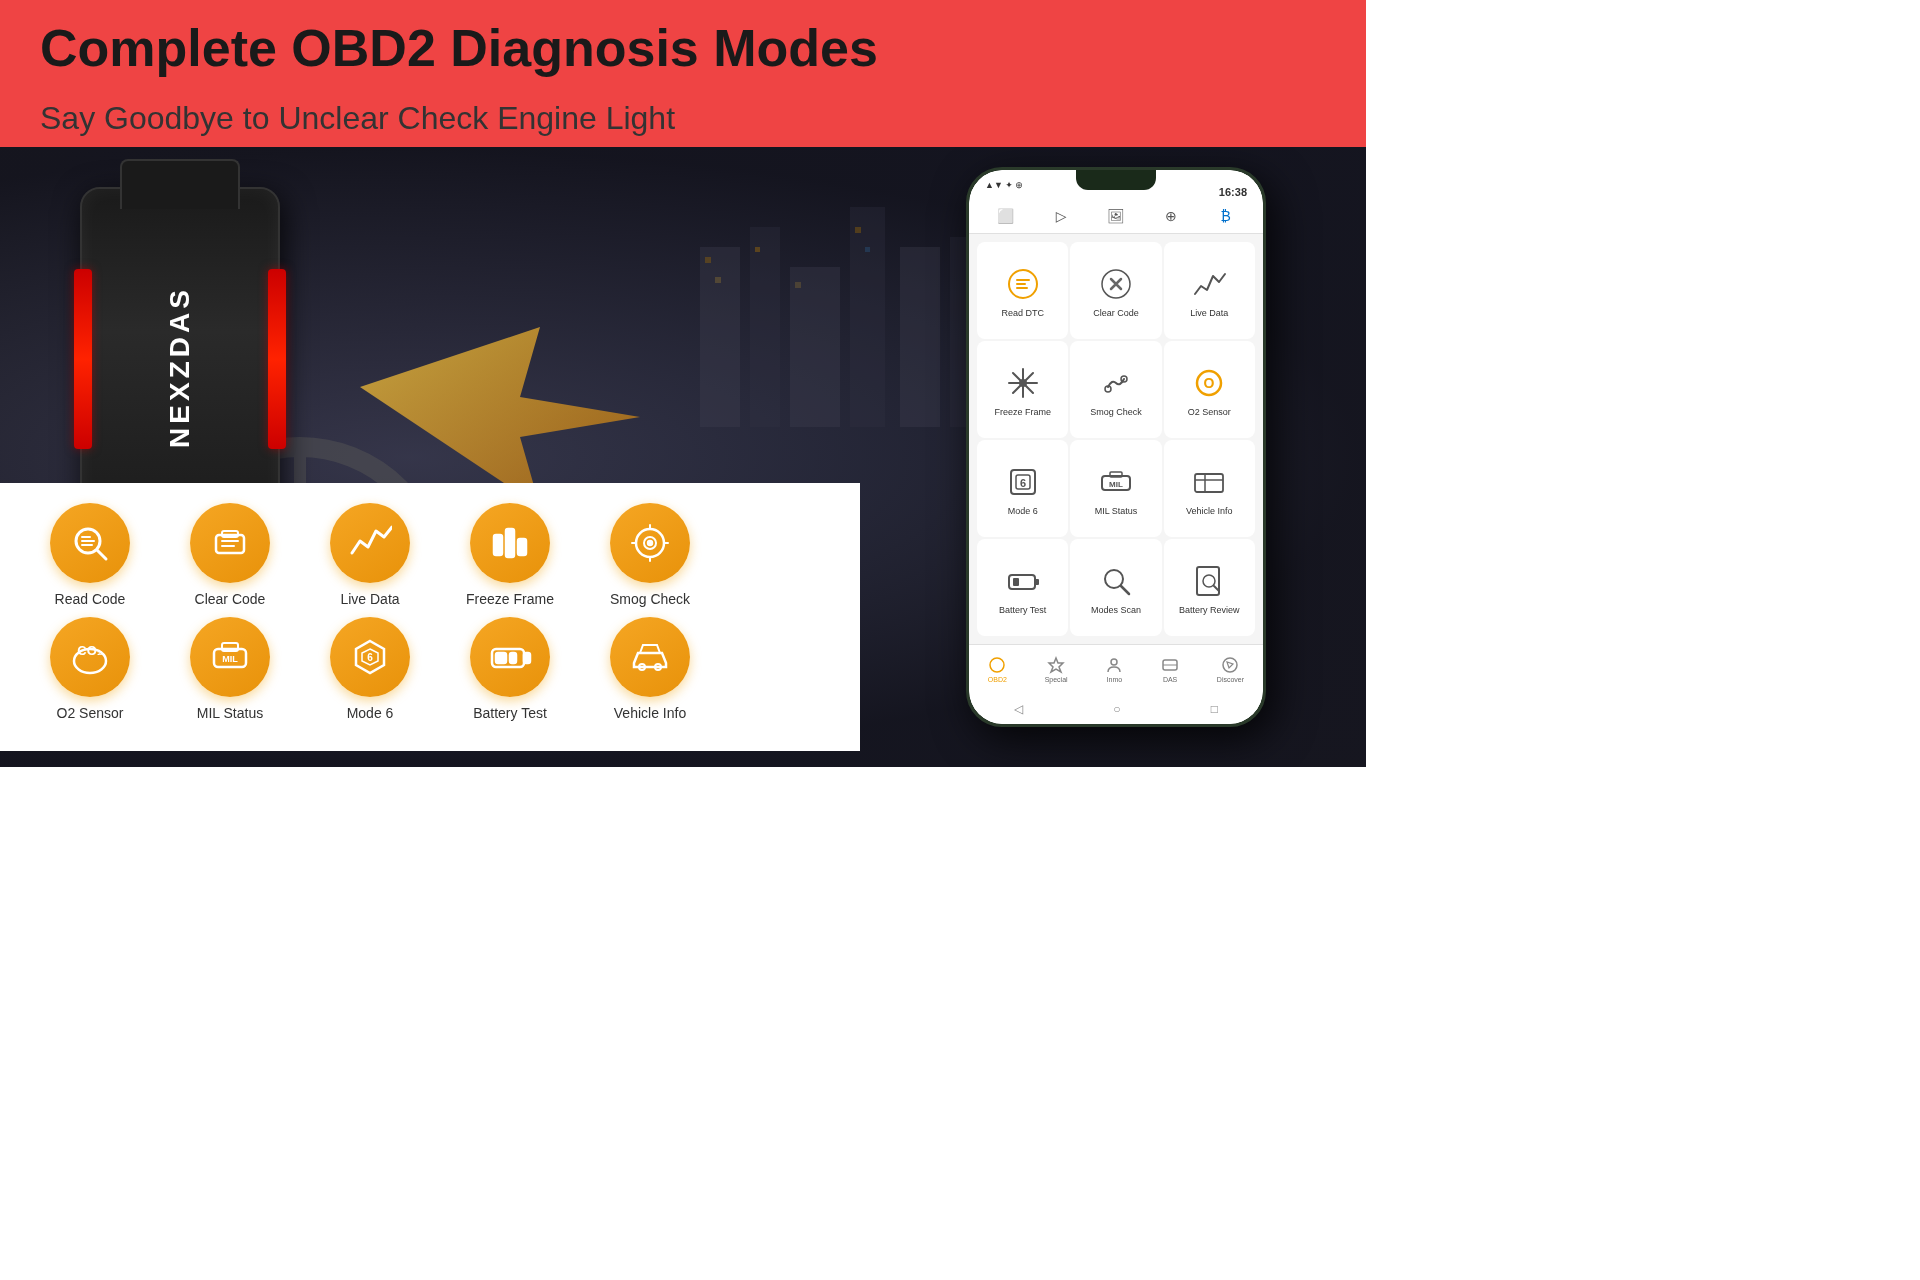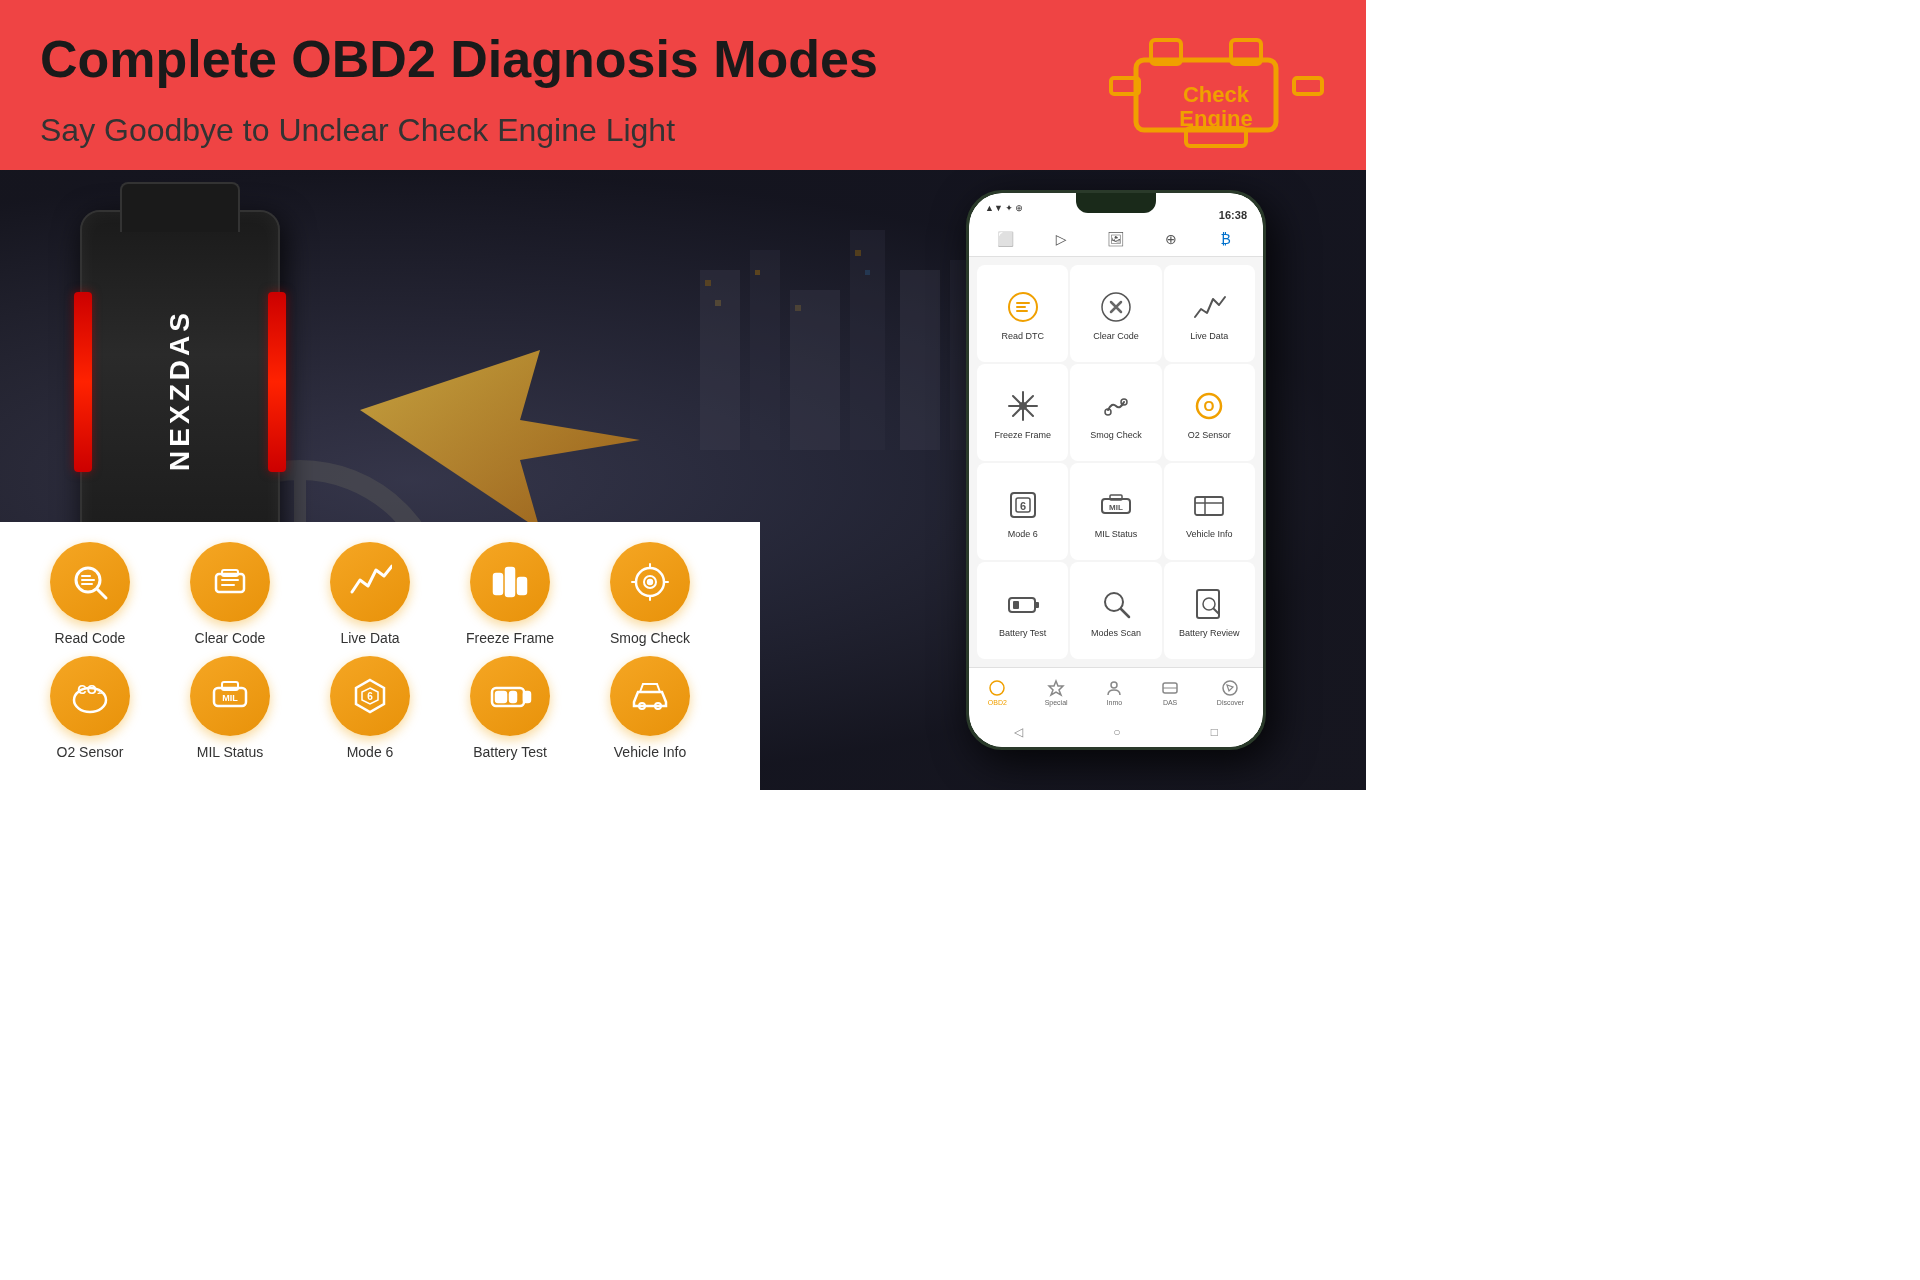--- a/index.html
+++ b/index.html
@@ -238,23 +238,23 @@
       height: 30px;
       background: #fff;
       display: flex;
       align-items: center;
       justify-content: space-around;
     }
 
     
     .bottom-section {
       position: absolute;
-      bottom: 0;
+      bottom: 16px;
       left: 0;
-      width: 760px;
+      width: 860px;
       background: #fff;
       padding: 20px 30px;
     }
     .icon-row {
       display: flex;
       gap: 20px;
       margin-bottom: 10px;
       justify-content: flex-start;
     }
     .icon-item {
@@ -296,39 +296,20 @@
       height: 180px;
     }
   </style>
 </head>
 <body>
 
 <div class="header">
   <div class="header-text">
     <h1>Complete OBD2 Diagnosis Modes</h1>
     <h2>Say Goodbye to Unclear Check Engine Light</h2>
-  </div>
-  <div class="engine-icon-container">
-    <svg class="engine-icon" viewBox="0 0 220 140" fill="none" xmlns="http://www.w3.org/2000/svg">
-
-      <rect x="30" y="40" width="140" height="70" rx="8" stroke="#f0a000" stroke-width="5" fill="none"></rect>
-
-      <rect x="5" y="58" width="28" height="16" rx="3" stroke="#f0a000" stroke-width="4" fill="none"></rect>
-
-      <rect x="188" y="58" width="28" height="16" rx="3" stroke="#f0a000" stroke-width="4" fill="none"></rect>
-
-      <rect x="45" y="20" width="30" height="24" rx="4" stroke="#f0a000" stroke-width="4" fill="none"></rect>
-
-      <rect x="125" y="20" width="30" height="24" rx="4" stroke="#f0a000" stroke-width="4" fill="none"></rect>
-
-      <rect x="80" y="108" width="60" height="18" rx="4" stroke="#f0a000" stroke-width="4" fill="none"></rect>
-
-      <text x="110" y="82" text-anchor="middle" fill="#f0a000" font-size="22" font-weight="bold" font-family="Arial">Check</text>
-      <text x="110" y="106" text-anchor="middle" fill="#f0a000" font-size="22" font-weight="bold" font-family="Arial">Engine</text>
-    </svg>
   </div>
 </div>
 
 <div class="main-area">
   <div class="car-bg"></div>
 
   <svg style="position:absolute;top:0;left:0;width:100%;height:100%;opacity:0.3" viewBox="0 0 1366 620">
 
     <rect x="700" y="100" width="40" height="180" fill="#445"></rect>
     <rect x="750" y="80" width="30" height="200" fill="#334"></rect>

